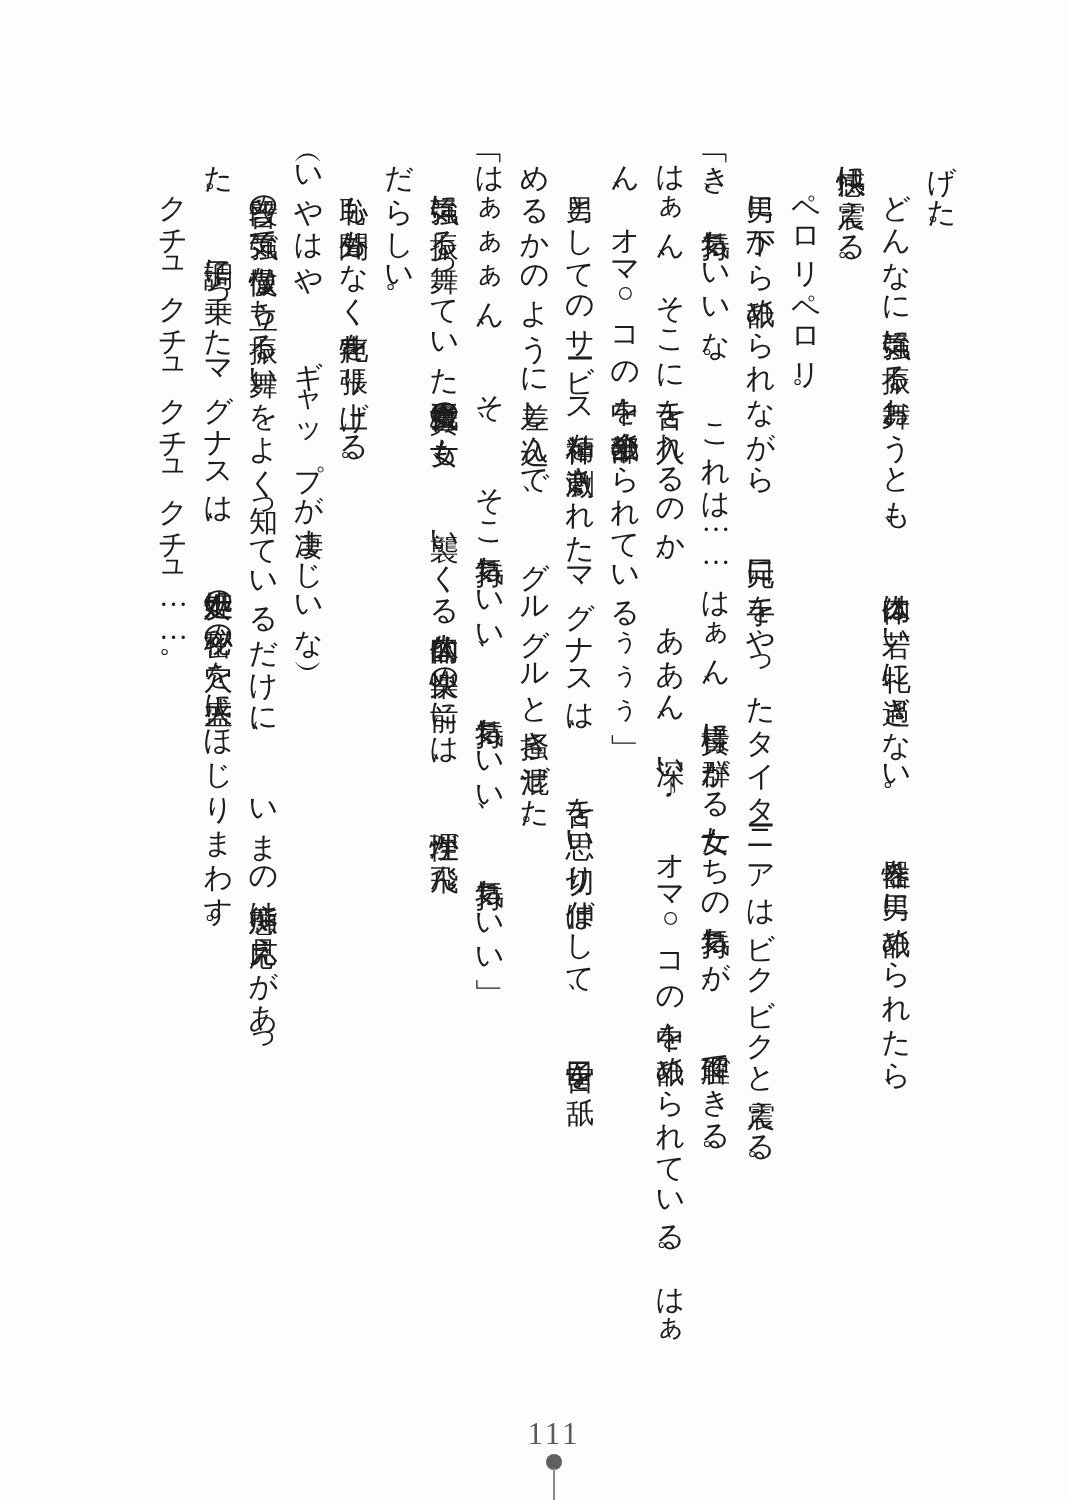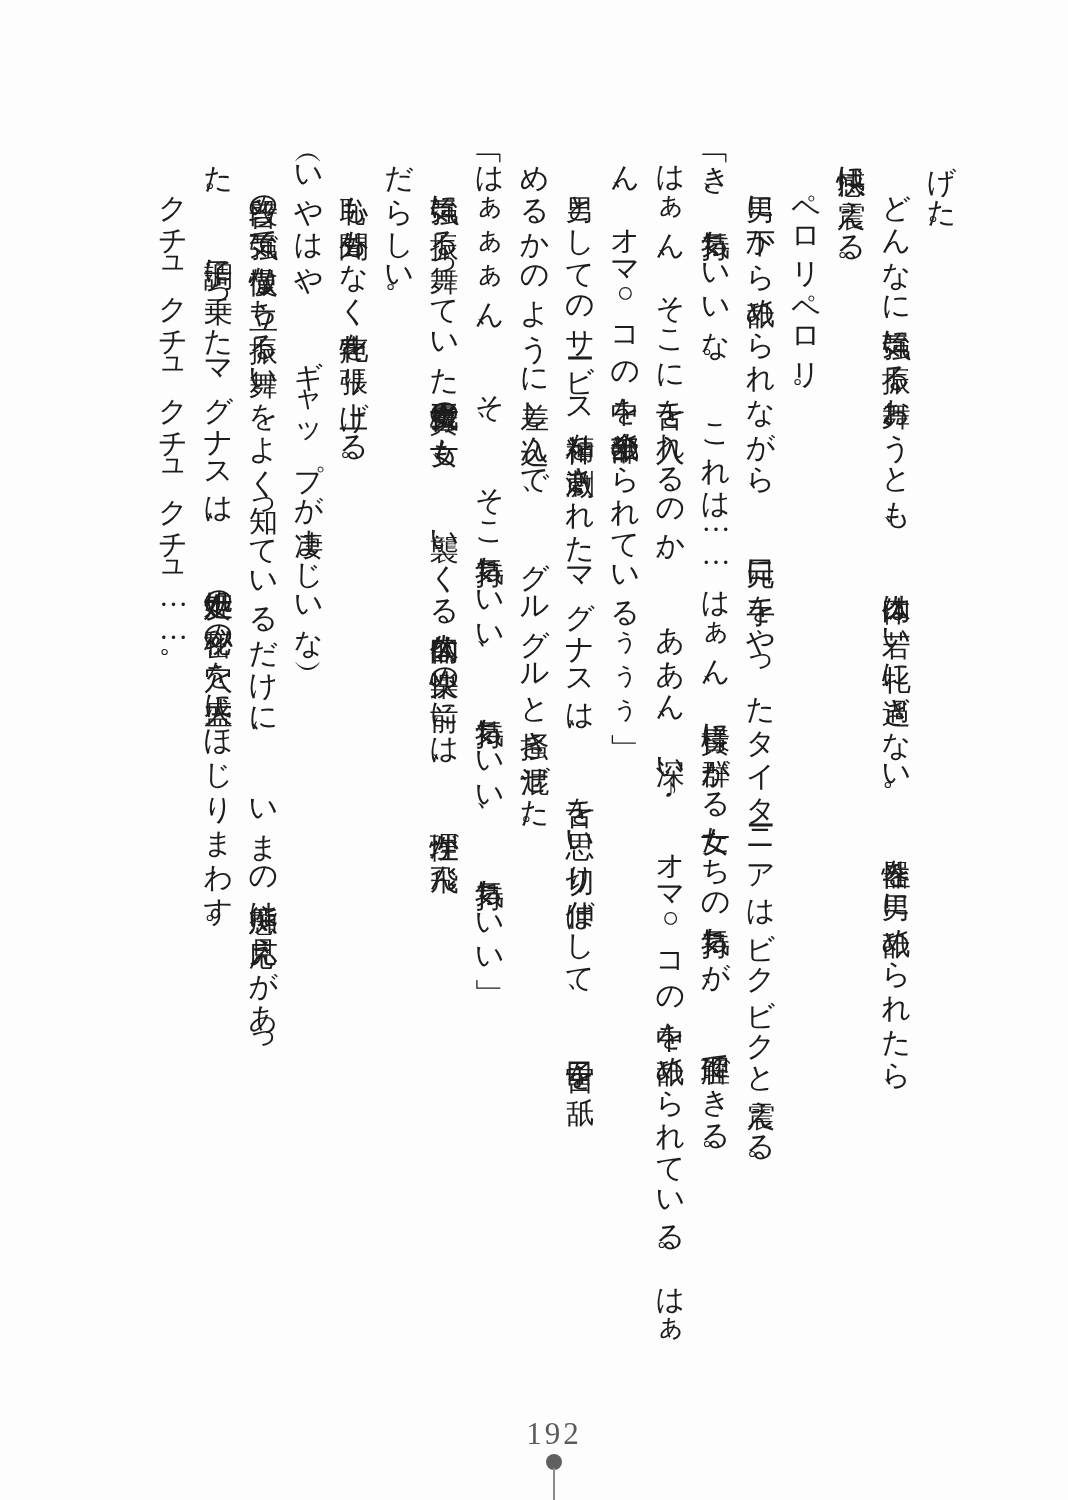--- a/index.html
+++ b/index.html
@@ -75,19 +75,19 @@
       <p class="para">「き、気持ちいいな。　これは……はぁん、貴様に群がる女たちの気持ちが、　理解できる。<br>はぁん、そこに舌を入れるのか、　ああん、深い♪　オマ○コの中を舐められている。はぁ<br>ん、オマ○コの中を全部舐められているぅぅぅ」</p>
       <p class="para">　男としてのサービス精神を刺激されたマグナスは、　舌を思い切り伸ばして、　子宮口を舐<br>めるかのように差し込んで、　グルグルと掻き混ぜた。</p>
       <p class="para">「はぁぁぁん、　そ、　そこ気持ちいい、　気持ちいい、　気持ちいい」</p>
       <p class="para">　強気に振る舞っていた女王様気質の女も、　襲いくる肉体的な快楽の前には、　理性が飛ん<br>だらしい。</p>
       <p class="para">　恥も外聞もなく牝声を張り上げる。</p>
       <p class="para">（いやはや、　ギャップが凄まじいな）</p>
       <p class="para">　普段の強気で傲慢な立ち振る舞いをよく知っているだけに、　いまの痴態は見応えがあっ<br>た。　調子に乗ったマグナスは、　処女姫の秘密の穴を盛大にほじりまわす。</p>
       <p class="para">　クチュクチュクチュクチュ……。</p>
     </main>
 
-  <div class="page-number">192</div>
+  <div class="page-number">111</div>
 
   <div class="footer-dot"></div>
 
   <div class="footer-stem"></div>
 
 </div>
 
 </body></html>

